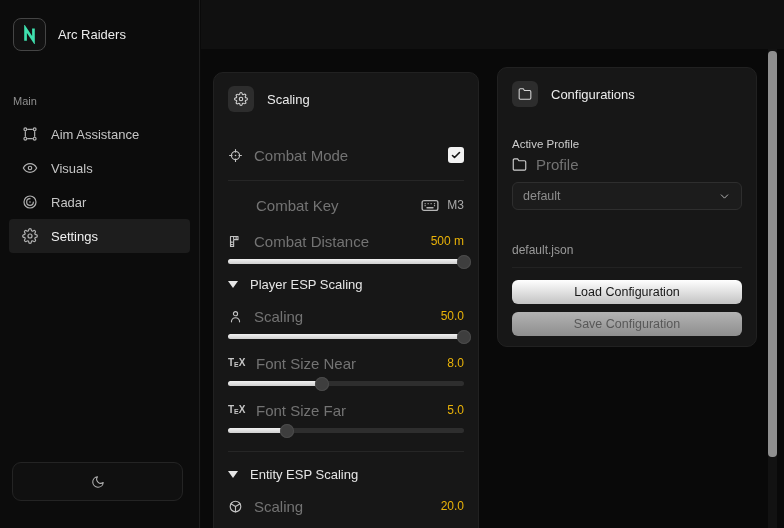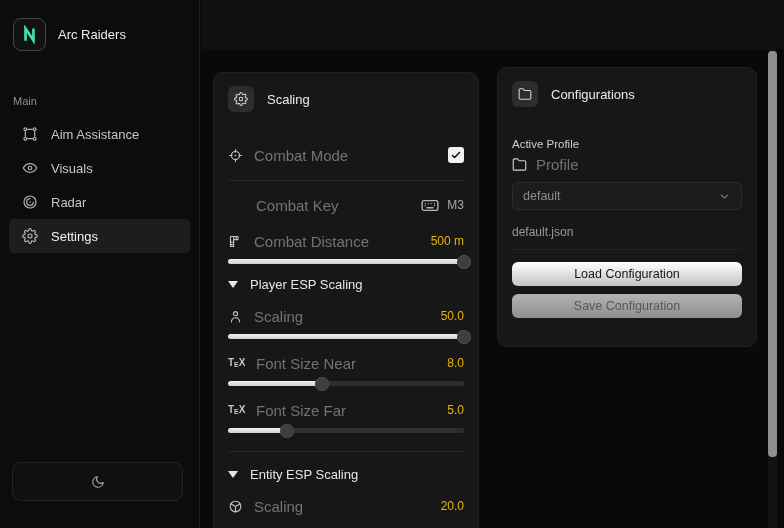--- a/index.html
+++ b/index.html
@@ -83,21 +83,21 @@
   .tex .e { font-size:7px; line-height:7px; margin-top:3.5px; }
 
   
   .active-profile-label { margin-top:31px; font-size:11.5px; color:#cdcdcd; }
   .profile-row { margin-top:6px; display:flex; align-items:center; gap:9px; }
   .profile-row .row-icon { color:#d0d0d0; }
   .select { margin-top:9px; height:28px; border:1px solid #2e2e2e; border-radius:6px;
     background:#1c1c1c; display:flex; align-items:center; padding:0 10px; }
   .select-value { font-size:12.5px; color:#8d8d8d; }
   .select-chevron { margin-left:auto; width:13px; height:13px; color:#b5b5b5; }
-  .file-name { margin-top:15px; font-size:12px; color:#9a9a9a; }
+  .file-name { margin-top:33px; font-size:12px; color:#9a9a9a; }
   .div-cfg { margin-top:10px; background:#222; }
   .btn { width:100%; height:24px; border:0; border-radius:6px; font-size:12.5px;
     font-family:"Liberation Sans", sans-serif; display:flex; align-items:center; justify-content:center; }
   .btn-load { margin-top:12px; background:linear-gradient(#ffffff,#c3c3c3); color:#161616; }
   .btn-save { margin-top:8px; background:linear-gradient(#b3b3b3,#8e8e8e); color:#585858; }
 
   
   .scrollbar { position:absolute; right:7px; top:49px; bottom:0; width:9px; background:#121212; z-index:4; }
   .scrollbar-thumb { position:absolute; top:2px; left:0; width:9px; height:406px;
     background:#8f8f8f; border-radius:4px; }

